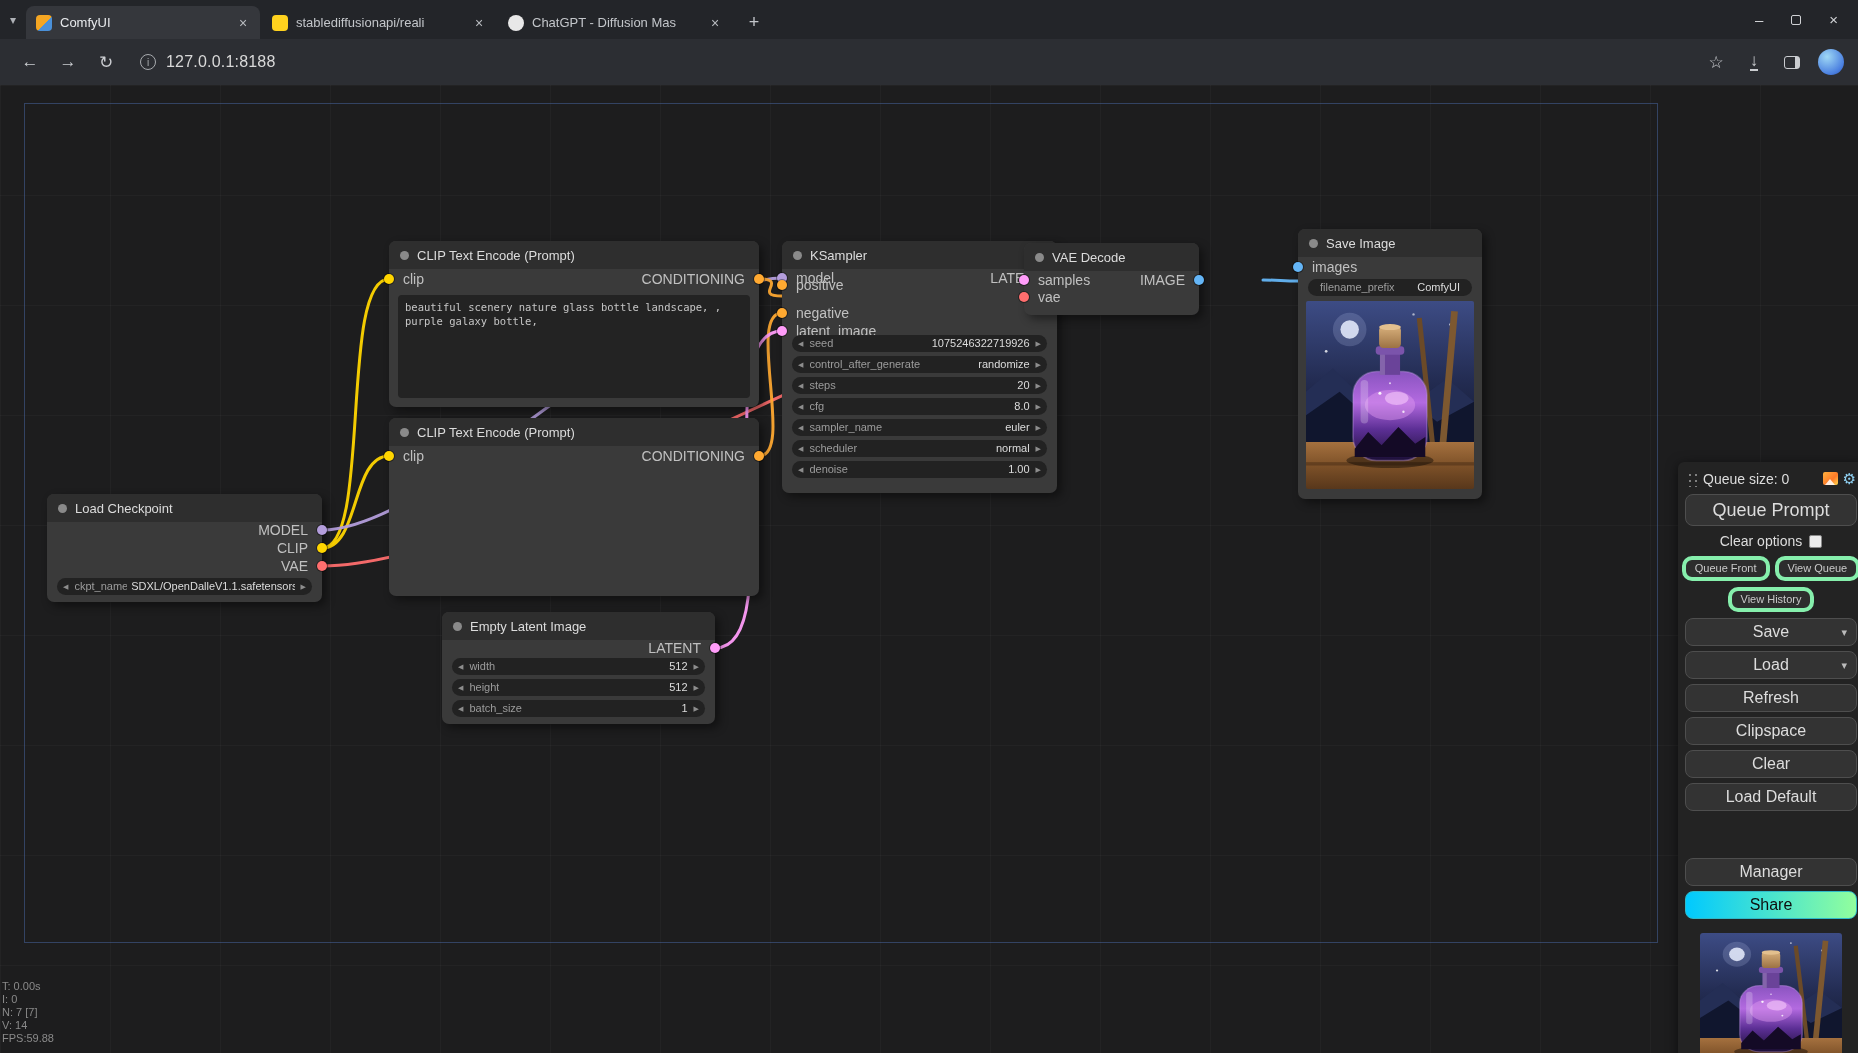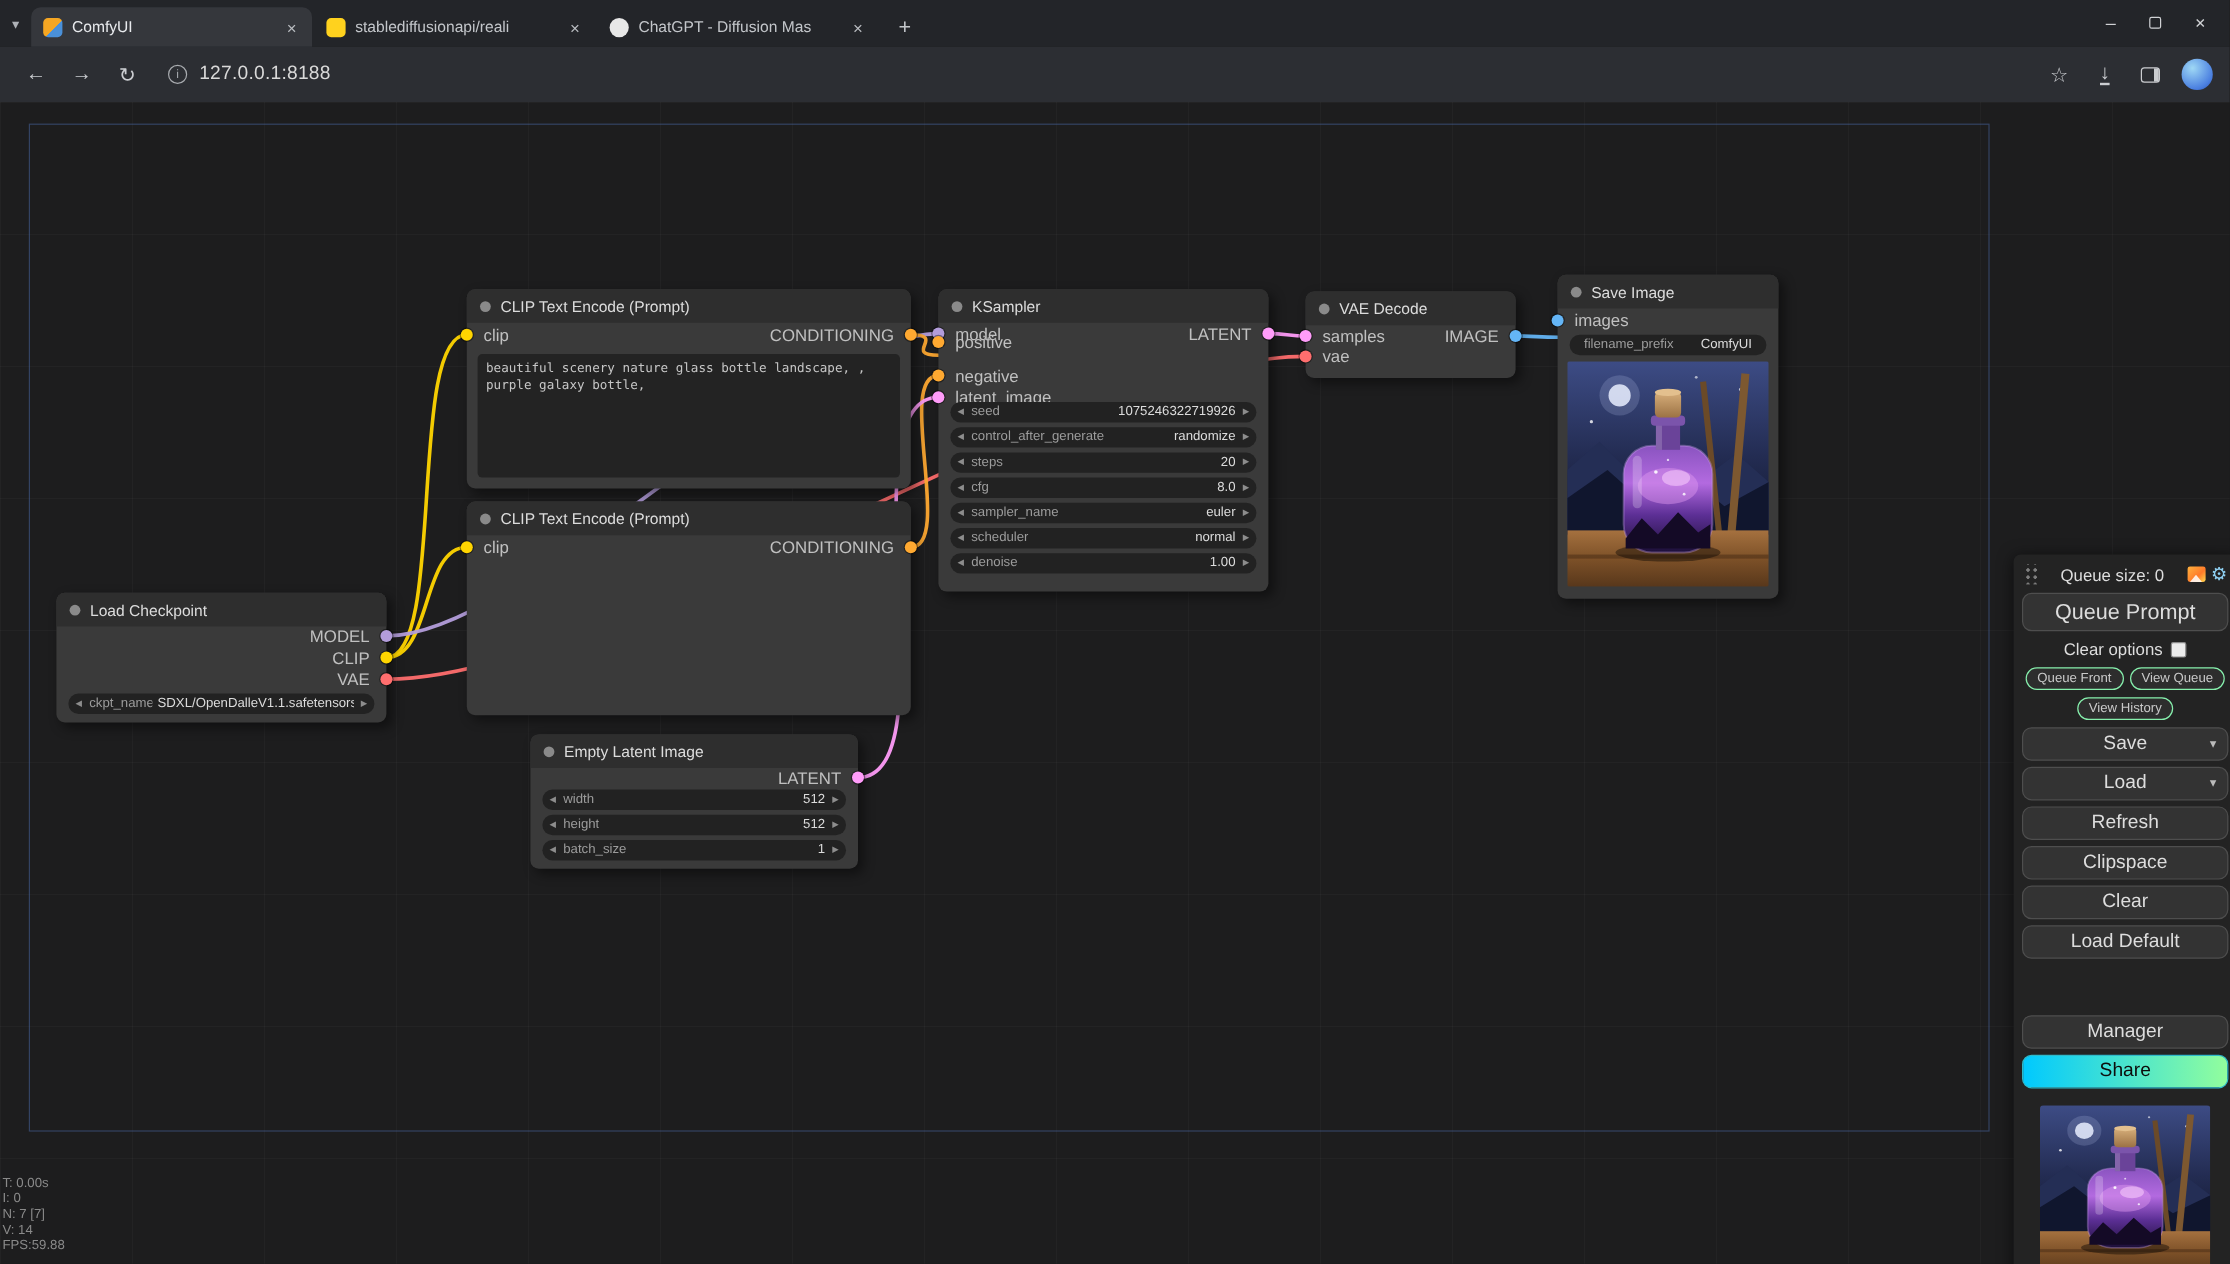--- a/index.html
+++ b/index.html
@@ -50,31 +50,31 @@
   .warr{font-size:7px;color:#8d8d8d;flex:0 0 auto}
   .wlabel{color:#9c9c9c;margin-left:6px;flex:0 1 auto;overflow:hidden}
   .wvalue{color:#dcdcdc;margin-left:auto;padding-left:4px;margin-right:6px;overflow:hidden}
   .nodetext{position:absolute;left:9px;right:9px;background:#232323;border:none;border-radius:4px;color:#c6c6c6;font-family:"DejaVu Sans Mono",monospace;font-size:10.5px;line-height:1.35;padding:5px 7px;resize:none;outline:none}
   .savepreview{position:absolute;left:8px;top:72px;width:168px;height:188px;border-radius:2px}
 
   
   .menu{position:absolute;left:1678px;top:377px;width:186px;background:#232323;border-radius:6px;padding:5px 0 10px;box-shadow:0 2px 12px rgba(0,0,0,.55)}
   .mhead{display:flex;align-items:center;gap:5px;padding:3px 8px 7px;color:#dddddd;font-size:14px}
   .draghandle{width:12px;height:17px;background-image:radial-gradient(#7f7f7f 1.2px,transparent 1.5px);background-size:6px 6px;background-position:1px 2px;flex:0 0 auto}
-  .qsize{flex:1;text-align:center}
+  .qsize{flex:1;}
   .gallicon{width:15px;height:13px;border-radius:2px;background:linear-gradient(135deg,#ffb23e,#ff7a29 60%,#ffd84d);position:relative;overflow:hidden;flex:0 0 auto}
   .gallicon::after{content:"";position:absolute;left:2px;bottom:0;border-left:5px solid transparent;border-right:5px solid transparent;border-bottom:6px solid rgba(255,255,255,.85)}
   .gearicon{color:#8fd0f2;font-size:15px;line-height:15px;flex:0 0 auto}
   .mbtn{display:block;width:172px;margin:0 auto 5px;height:28px;line-height:26px;background:#333;border:1px solid #4e4e4e;border-radius:8px;color:#dddddd;font-size:16px;text-align:center;position:relative}
   .mbtn.big{height:32px;line-height:30px;font-size:18px;margin-bottom:7px}
   .ddarrow{position:absolute;right:9px;top:0;font-size:11px;color:#bbb}
   .extrarow{display:flex;align-items:center;justify-content:center;gap:7px;color:#dddddd;font-size:14px;margin:2px 0 7px}
   .checkbox{width:13px;height:13px;background:#ececec;border:1px solid #8a8a8a;border-radius:2px}
   .srow{display:flex;justify-content:center;gap:5px;margin-bottom:6px}
-  .sbtn{background:#2d2d2d;border:1px solid #86efac;border-radius:10px;color:#c9c9c9;font-size:11px;padding:2px 9px;line-height:13px}
+  .sbtn{background:#2d2d2d;border:4px solid #86efac;border-radius:10px;color:#c9c9c9;font-size:11px;padding:2px 9px;line-height:13px}
   .mgap{height:42px}
   .mbtn.share{background:linear-gradient(90deg,#00C9FF,#92FE9D);color:#0d0d0d;border-color:#2fb9c9}
   .menupreview{display:block;width:142px;height:140px;margin:14px auto 0;border-radius:3px}
 
   .stats{position:absolute;left:2px;top:895px;color:#8a8a8a;font-size:11px;line-height:13px}
 </style>
 </head>
 <body>
 
 <svg width="0" height="0" style="position:absolute" aria-hidden="true">
@@ -346,21 +346,21 @@
       </div>
       <div class="widget">
         <span class="warr">◀</span>
         <span class="wlabel">denoise</span>
         <span class="wvalue">1.00</span>
         <span class="warr">▶</span>
       </div>
     </div>
   </div>
 
-  <div class="node" style="left:1088px;top:158px;width:175px;height:72px">
+  <div class="node" style="left:1024px;top:158px;width:175px;height:72px">
     <div class="ntitle">
       <span class="ndot"></span>
       <span>VAE Decode</span>
     </div>
     <div class="port in" style="top:29px">
       <span class="pdot" style="background: rgb(255, 156, 249);"></span>
       <span>samples</span>
     </div>
     <div class="port in" style="top:46px">
       <span class="pdot" style="background: rgb(255, 110, 110);"></span>

